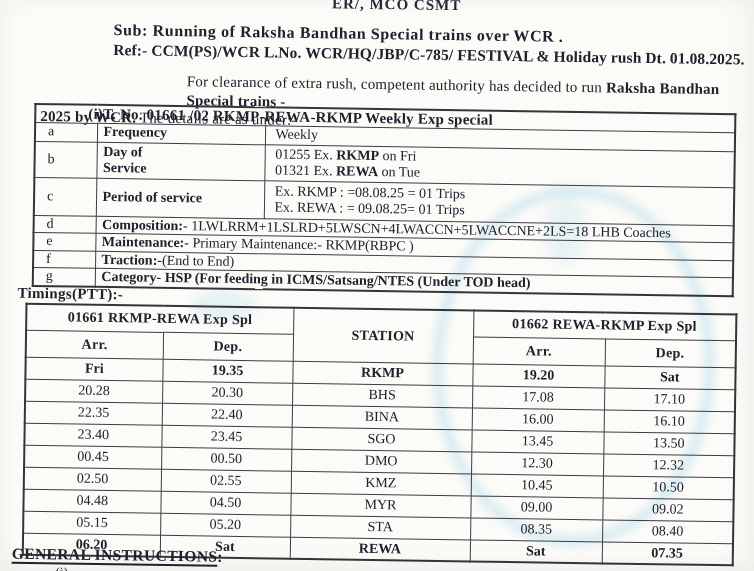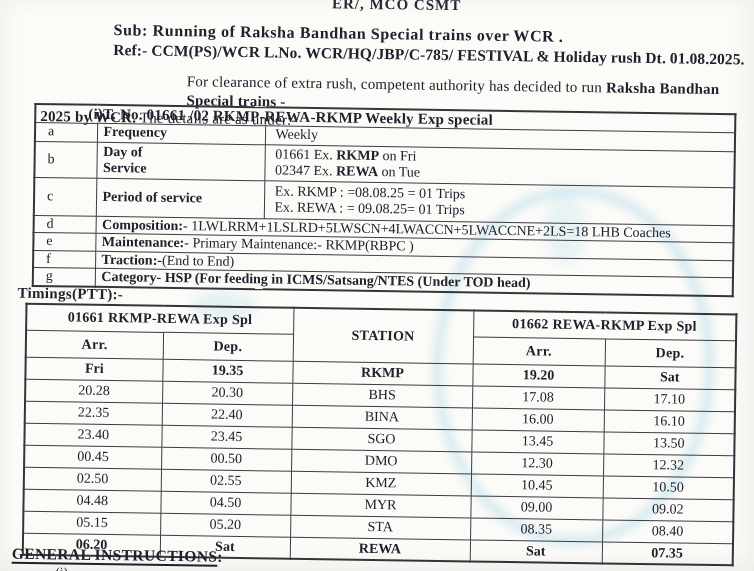--- a/index.html
+++ b/index.html
@@ -92,22 +92,22 @@
       <td class="lbl">Frequency</td>
       <td class="val">Weekly</td>
     </tr>
     <tr class="rb">
       <td class="key">b</td>
       <td class="lbl">
         <div>Day of</div>
         <div>Service</div>
       </td>
       <td class="val">
-        <div><span>01661 Ex. </span><span class="b">RKMP</span><span> on Fri</span></div>
-        <div><span>02347 Ex. </span><span class="b">REWA</span><span> on Tue</span></div>
+        <div><span>01255 Ex. </span><span class="b">RKMP</span><span> on Fri</span></div>
+        <div><span>01321 Ex. </span><span class="b">REWA</span><span> on Tue</span></div>
       </td>
     </tr>
     <tr class="rc">
       <td class="key">c</td>
       <td class="lbl">Period of service</td>
       <td class="val">
         <div>Ex. RKMP : =08.08.25 = 01 Trips</div>
         <div>Ex. REWA : = 09.08.25= 01 Trips</div>
       </td>
     </tr>

